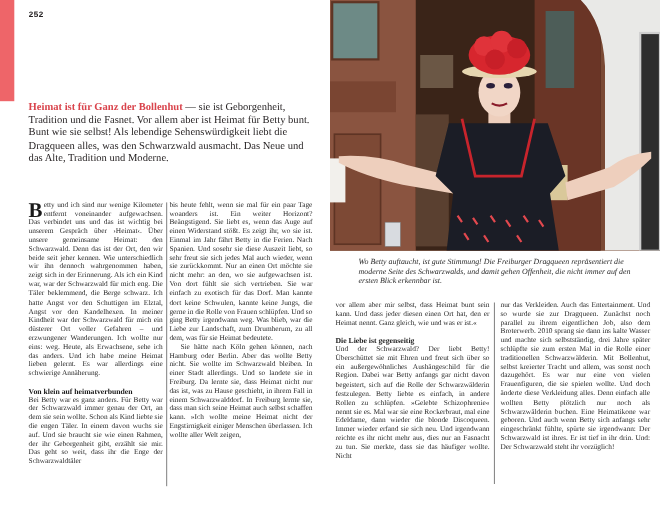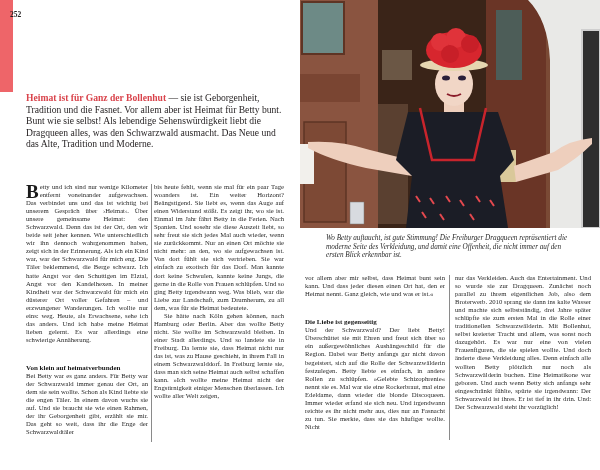--- a/index.html
+++ b/index.html
@@ -1,29 +1,29 @@
 <!DOCTYPE html>
 <html><head>
 <meta charset="utf-8">
 <style>
   * { box-sizing: border-box; margin: 0; padding: 0; }
   html, body { width: 600px; height: 470px; overflow: hidden; background: #ffffff; }
   body { position: relative; font-family: "Liberation Serif", "DejaVu Serif", serif; color: #231f20; }
 
   .accent-bar { position: absolute; left: 0; top: 0; width: 13px; height: 92px; background: #ee6569; }
-  .page-number { position: absolute; left: 10px; top: 10px; font-family: Liberation Serif, serif; font-size: 7.5px; font-weight: bold; color: #231f20; }
+  .page-number { position: absolute; left: 26px; top: 10px; font-family: Liberation Mono, monospace; font-size: 7.5px; font-weight: bold; color: #231f20; }
   .title { position: absolute; left: 26px; top: 30px; width: 270px; font-family: "DejaVu Serif", "Liberation Serif", serif; font-weight: bold; font-size: 21.5px; line-height: 24px; color: #1a1a1a; letter-spacing: -0.2px; }
   .lede { position: absolute; left: 26px; top: 92px; width: 262px; font-size: 9.6px; line-height: 11.6px; color: #231f20; }
   .lede .lede-hl { color: #d9444c; font-weight: bold; }
 
   .col { position: absolute; font-size: 6.7px; line-height: 8.05px; text-align: justify; hyphens: auto; color: #2a2a2a; }
   .col p { margin: 0; }
   .col p.indent { text-indent: 10px; }
   .col .gap { height: 8px; }
-  .col h3 { font-size: 7px; font-weight: bold; line-height: 8.2px; color: #1a1a1a; margin-top: 12px; }
+  .col h3 { font-size: 7px; font-weight: bold; line-height: 8.2px; color: #1a1a1a; }
   .dropcap { float: left; font-size: 19px; line-height: 15px; font-weight: bold; margin: 1px 1px 0 0; color: #1a1a1a; }
 
   .col-1 { left: 26px; top: 183px; width: 122px; }
   .col-2 { left: 154px; top: 183px; width: 130px; }
   .col-3 { left: 305px; top: 274px; width: 140px; }
   .col-4 { left: 455px; top: 274px; width: 136px; }
 
   .rule { position: absolute; width: 0.7px; background: #8a8a8a; }
   .rule-1 { left: 150.5px; top: 184px; height: 258px; }
   .rule-2 { left: 449px; top: 275px; height: 165px; }
@@ -80,21 +80,21 @@
     <ellipse cx="154" cy="50" rx="28" ry="18" fill="#d7262e"></ellipse>
     <circle cx="140" cy="42" r="9" fill="#e0333a"></circle>
     <circle cx="156" cy="38" r="10" fill="#e0333a"></circle>
     <circle cx="170" cy="44" r="9" fill="#c81f28"></circle>
     <circle cx="150" cy="54" r="9" fill="#c81f28"></circle>
 
     <path d="M116 196 l4 6 M130 198 l4 6 M146 196 l4 6 M160 200 l4 6 M176 196 l4 6 M190 200 l4 6 M122 212 l4 6 M140 214 l4 6 M170 214 l4 6" stroke="#e2484e" stroke-width="2"></path>
   </svg>
 </div>
 
-<p class="caption">Wo Betty auftaucht, ist gute Stimmung! Die Freiburger Dragqueen repräsentiert die moderne Seite des Verkleidung, und damit eine Offenheit, die nicht immer auf den ersten Blick erkennbar ist.</p>
+<p class="caption">Wo Betty auftaucht, ist gute Stimmung! Die Freiburger Dragqueen repräsentiert die moderne Seite des Schwarzwalds, und damit gehen Offenheit, die nicht immer auf den ersten Blick erkennbar ist.</p>
 
 <div class="col col-1">
   <p><span class="dropcap">B</span><span>etty und ich sind nur wenige Kilometer entfernt voneinander aufgewachsen. Das verbindet uns und das ist wichtig bei unserem Gespräch über ›Heimat‹. Über unsere gemeinsame Heimat: den Schwarzwald. Denn das ist der Ort, den wir beide seit jeher kennen. Wie unterschiedlich wir ihn dennoch wahrgenommen haben, zeigt sich in der Erinnerung. Als ich ein Kind war, war der Schwarzwald für mich eng. Die Täler beklemmend, die Berge schwarz. Ich hatte Angst vor den Schuttigen im Elztal, Angst vor den Kandelhexen. In meiner Kindheit war der Schwarzwald für mich ein düsterer Ort voller Gefahren – und erzwungener Wanderungen. Ich wollte nur eins: weg. Heute, als Erwachsene, sehe ich das anders. Und ich habe meine Heimat lieben gelernt. Es war allerdings eine schwierige Annäherung.</span></p>
   <div class="gap"></div>
   <h3>Von klein auf heimatverbunden</h3>
   <p>Bei Betty war es ganz anders. Für Betty war der Schwarzwald immer genau der Ort, an dem sie sein wollte. Schon als Kind liebte sie die engen Täler. In einem davon wuchs sie auf. Und sie braucht sie wie einen Rahmen, der ihr Geborgenheit gibt, erzählt sie mir. Das geht so weit, dass ihr die Enge der Schwarzwaldtäler</p>
 </div>
 
 <div class="rule rule-1"></div>
 

